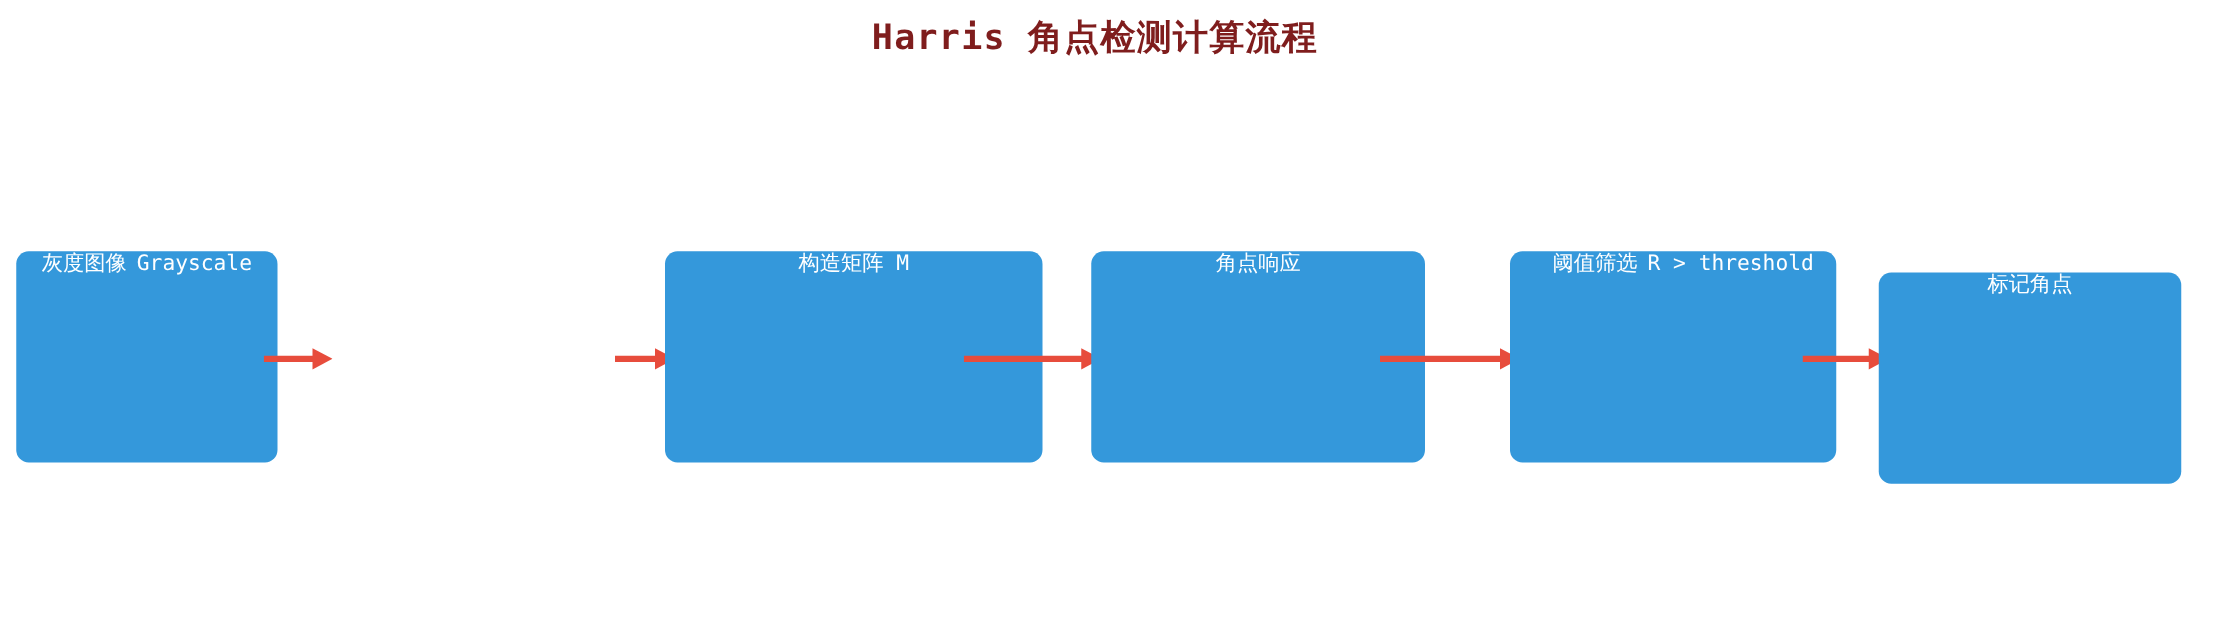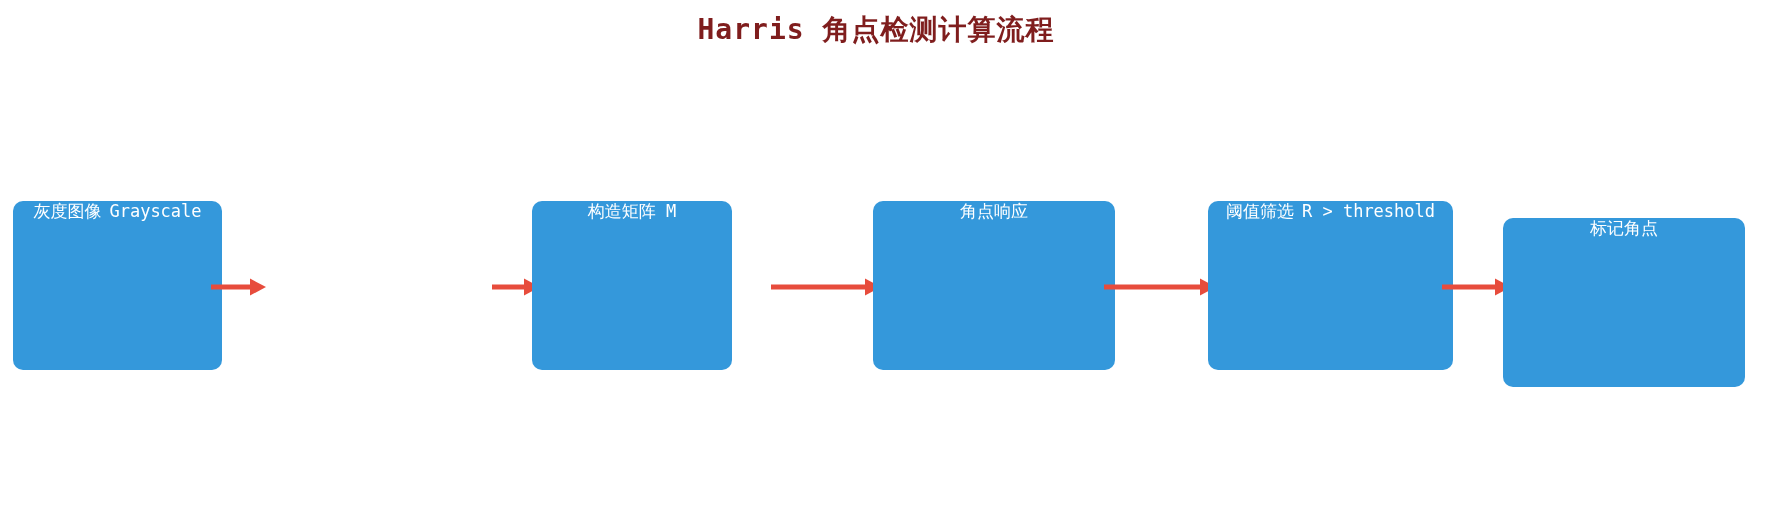--- a/index.html
+++ b/index.html
@@ -45,23 +45,23 @@
   .node .line { padding: 0 4px; }
   .arrow-svg {
     position: absolute;
     top: 276px;
     height: 22px;
     display: block;
   }
   
   .n0 { left: 13px;   width: 209px; }
   .n1 { left: 258px;  width: 245px; }
-  .n2 { left: 532px;  width: 200px; }
-  .n3 { left: 873px;  width: 242px; gap: 24px; }
-  .n4 { left: 1208px; width: 245px; }
+  .n2 { left: 532px;  width: 302px; }
+  .n3 { left: 873px;  width: 267px; gap: 24px; }
+  .n4 { left: 1208px; width: 245px; padding-left: 16px; }
   .n5 { left: 1503px; width: 242px; margin-top: 17px; }
   .a0 { left: 211px;  width: 55px;  }
   .a1 { left: 492px;  width: 48px;  }
   .a2 { left: 771px;  width: 110px; }
   .a3 { left: 1104px; width: 112px; }
   .a4 { left: 1442px; width: 69px;  }
 </style>
 </head>
 <body>
 

